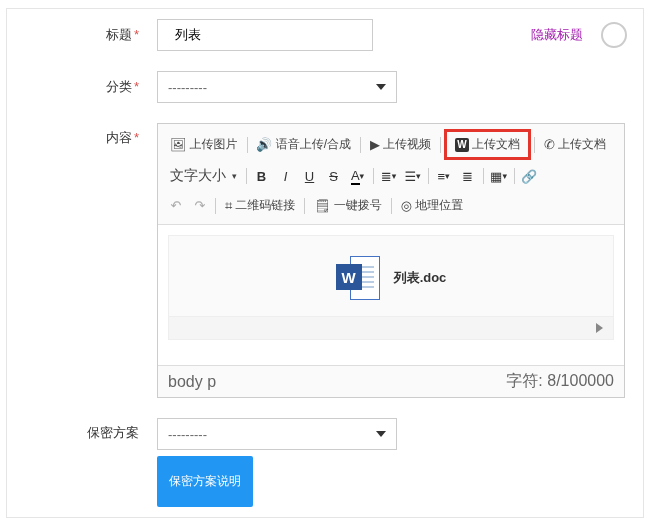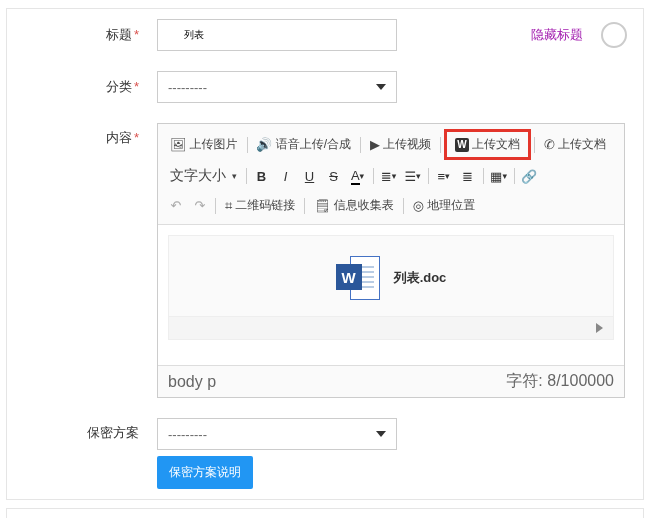--- a/index.html
+++ b/index.html
@@ -17,24 +17,24 @@
     width: 150px;
     text-align: right;
     padding-right: 18px;
     padding-top: 6px;
     color: #333;
   }
   .label-col.single { padding-top: 0; }
   .req::after { content: "*"; color: #d9534f; margin-left: 2px; }
   .field-col { flex: 1; padding-right: 16px; display: flex; align-items: center; }
   .text-input {
-    width: 240px; height: 32px;
+    width: 216px; height: 32px;
     border: 1px solid #ccc;
-    padding: 0 26px;
-    font-size: 10px;
+    padding: 0 17px;
+    font-size: 13px;
     outline: none;
   }
   .select {
     width: 240px; height: 32px;
     border: 1px solid #ccc;
     display: flex; align-items: center; justify-content: space-between;
     padding: 0 10px;
     color: #666;
     cursor: pointer;
     background:#fff;
@@ -122,21 +122,21 @@
     width:0;height:0;border-top:5px solid transparent;border-bottom:5px solid transparent;
     border-left:7px solid #888;
   }
   .editor-footer {
     display:flex; justify-content:space-between; align-items:center;
     padding: 5px 10px; font-size:16px; color:#666; border-top:1px solid #ddd;
     background:#fafafa;
   }
   .btn-primary {
     display:inline-block; background:#2196f3; color:#fff;
-    padding: 8px 12px; font-size:12px; border-radius:2px; cursor:pointer;
+    padding: 17px 12px; font-size:12px; border-radius:2px; cursor:pointer;
     margin-top: 6px;
   }
   .panel-bottom { border:1px solid #e5e5e5; margin: 0 6px 8px; height: 14px; background:#fff;}
   .bold { font-weight:bold;}
   .ital { font-style:italic;}
   .under { text-decoration:underline;}
   .strike { text-decoration:line-through;}
 </style>
 </head>
 <body>
@@ -233,21 +233,21 @@
           <span class="fmt-btn" style="color:#aaa;">↶</span>
           <span class="fmt-btn" style="color:#aaa;">↷</span>
           <span class="sep"></span>
           <span class="tbtn">
             <span class="ticon">⌗</span>
             <span>二维码链接</span>
           </span>
           <span class="sep"></span>
           <span class="tbtn">
             <span class="ticon">🗒</span>
-            <span>信息收集表</span>
+            <span>一键拨号</span>
           </span>
           <span class="sep"></span>
           <span class="tbtn">
             <span class="ticon">◎</span>
             <span>地理位置</span>
           </span>
         </div>
       </div>
 
       <div class="editor-body">

